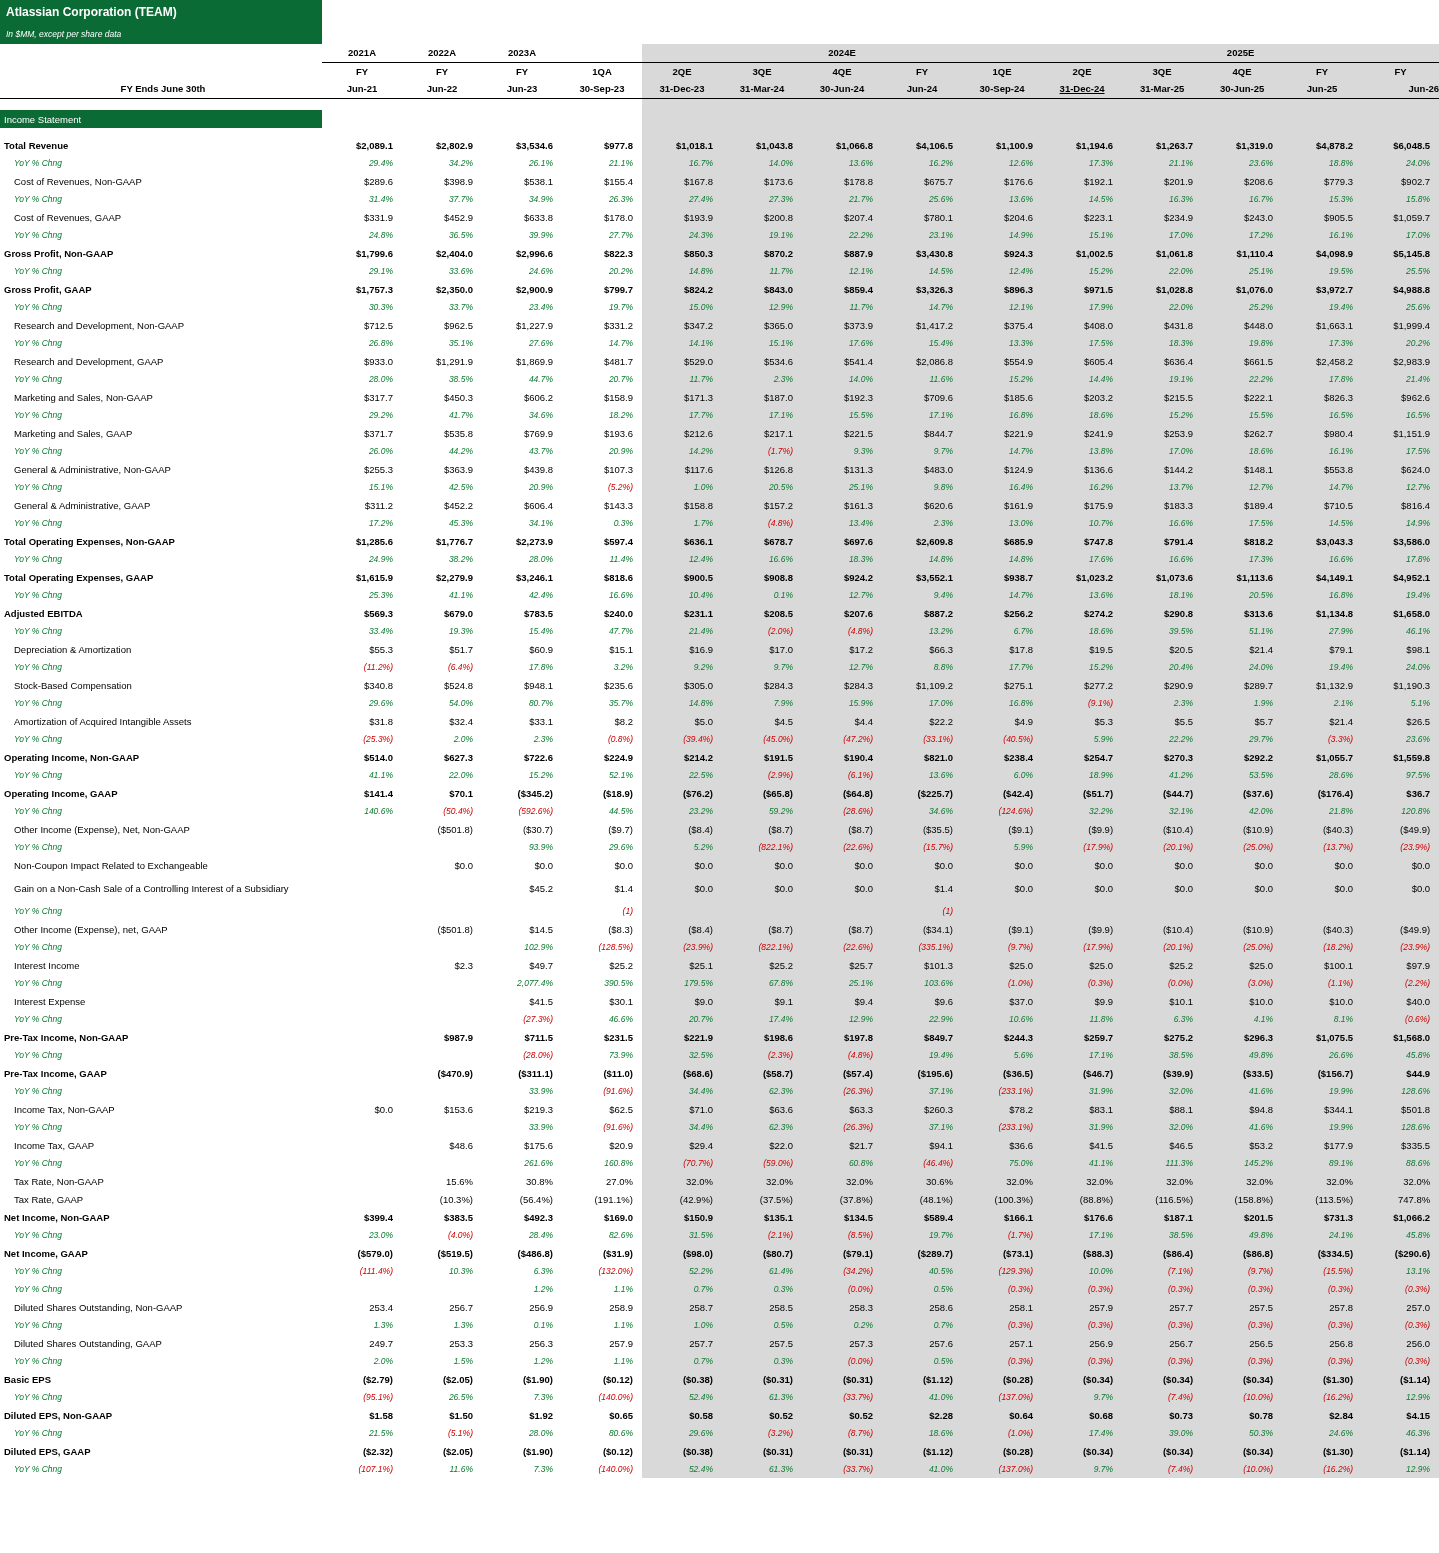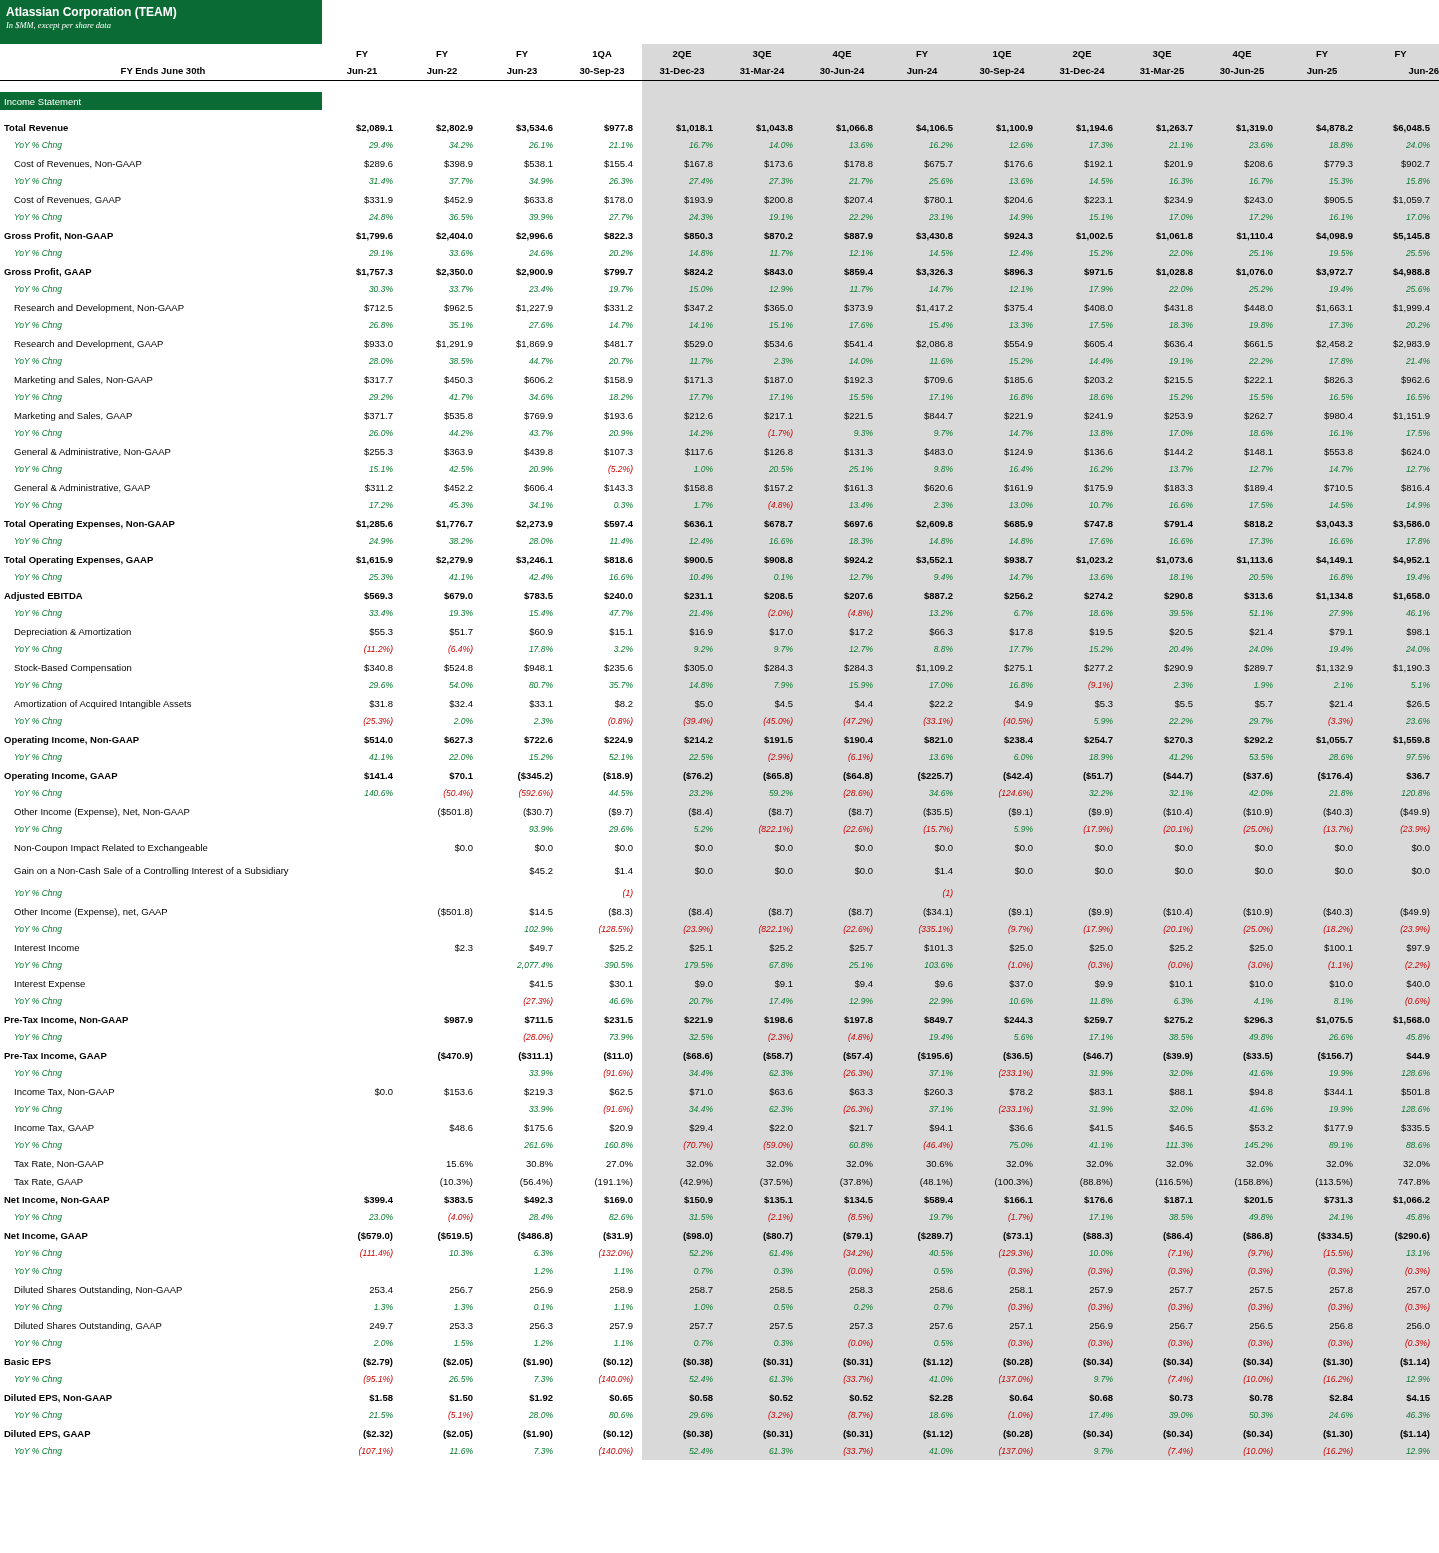--- a/index.html
+++ b/index.html
@@ -1,20 +1,20 @@
 <!DOCTYPE html>
 <html><head>
 <meta charset="utf-8">
 <style>
   html,body{margin:0;padding:0;background:#ffffff;}
   body{font-family:"Liberation Sans", sans-serif;font-size:10px;color:#000;}
   #sheet{width:1323px;position:relative;}
   .title-bar{background:#0a6b34;color:#ffffff;width:322px;height:44px;padding:4px 6px;box-sizing:border-box;}
   .title-bar .t1{font-weight:bold;font-size:12px;line-height:16px;}
-  .title-bar .t2{font-style:italic;font-size:8.5px;font-family:Liberation Serif, serif;}
+  .title-bar .t2{font-style:italic;font-size:8.5px;margin-top:9px;}
   table{border-collapse:collapse;width:1439px;table-layout:fixed;}
   td,th{padding:0;margin:0;font-size:9.5px;}
   .lbl{width:322px;text-align:left;padding-left:4px;box-sizing:border-box;white-space:normal;}
   .num{text-align:right;padding-right:9px;box-sizing:border-box;}
   tr.r{height:18px;}
   .hdr-row td{font-weight:bold;text-align:center;font-size:9.5px;}
   .section{background:#0a6b34;color:#fff;font-weight:normal;padding-left:4px;}
   .bold{font-weight:bold;}
   .chg{font-style:italic;font-size:8.5px;}
   .green{color:#0a7a2f;}
@@ -49,20 +49,30 @@
       <col style="width:80px">
         <col style="width:80px">
         <col style="width:80px">
         <col style="width:80px">
         <col style="width:80px">
       <col style="width:77px">
     </colgroup>
     <tbody id="thead-zone">
         <tr class="r hdr-row">
           <td class="lbl"></td>
+          <td colspan="1" class="year-span">2021A</td>
+          <td colspan="1" class="year-span">2022A</td>
+          <td colspan="1" class="year-span">2023A</td>
+          <td colspan="1" class="year-span"></td>
+          <td colspan="5" class="year-span shade">2024E</td>
+          <td colspan="5" class="year-span shade">2025E</td>
+          <td colspan="1" class="year-span shade">2026E</td>
+        </tr>
+        <tr class="r hdr-row">
+          <td class="lbl"></td>
           <td style="text-align: center;">FY</td>
           <td style="text-align: center;">FY</td>
           <td style="text-align: center;">FY</td>
           <td style="text-align: center;">1QA</td>
           <td class="shade" style="text-align: center;">2QE</td>
           <td class="shade" style="text-align: center;">3QE</td>
           <td class="shade" style="text-align: center;">4QE</td>
           <td class="shade" style="text-align: center;">FY</td>
           <td class="shade" style="text-align: center;">1QE</td>
           <td class="shade" style="text-align: center;">2QE</td>
@@ -75,21 +85,21 @@
           <td class="fyends">FY Ends June 30th</td>
           <td class="hdr-under" style="text-align: center;">Jun-21</td>
           <td class="hdr-under" style="text-align: center;">Jun-22</td>
           <td class="hdr-under" style="text-align: center; margin-top: 12px;">Jun-23</td>
           <td class="hdr-under" style="text-align: center;">30-Sep-23</td>
           <td class="hdr-under shade" style="text-align: center;">31-Dec-23</td>
           <td class="hdr-under shade" style="text-align: center;">31-Mar-24</td>
           <td class="hdr-under shade" style="text-align: center;">30-Jun-24</td>
           <td class="hdr-under shade" style="text-align: center;">Jun-24</td>
           <td class="hdr-under shade" style="text-align: center;">30-Sep-24</td>
-          <td class="hdr-under shade" style="text-align: center;">31-Dec-24</td>
+          <td class="hdr-under shade" style="text-align: center; text-decoration: underline;">31-Dec-24</td>
           <td class="hdr-under shade" style="text-align: center;">31-Mar-25</td>
           <td class="hdr-under shade" style="text-align: center;">30-Jun-25</td>
           <td class="hdr-under shade" style="text-align: center;">Jun-25</td>
           <td class="hdr-under shade" style="text-align: right;">Jun-26</td>
         </tr>
         <tr style="height: 12px;">
           <td class="lbl"></td>
           <td></td>
           <td></td>
           <td></td>

